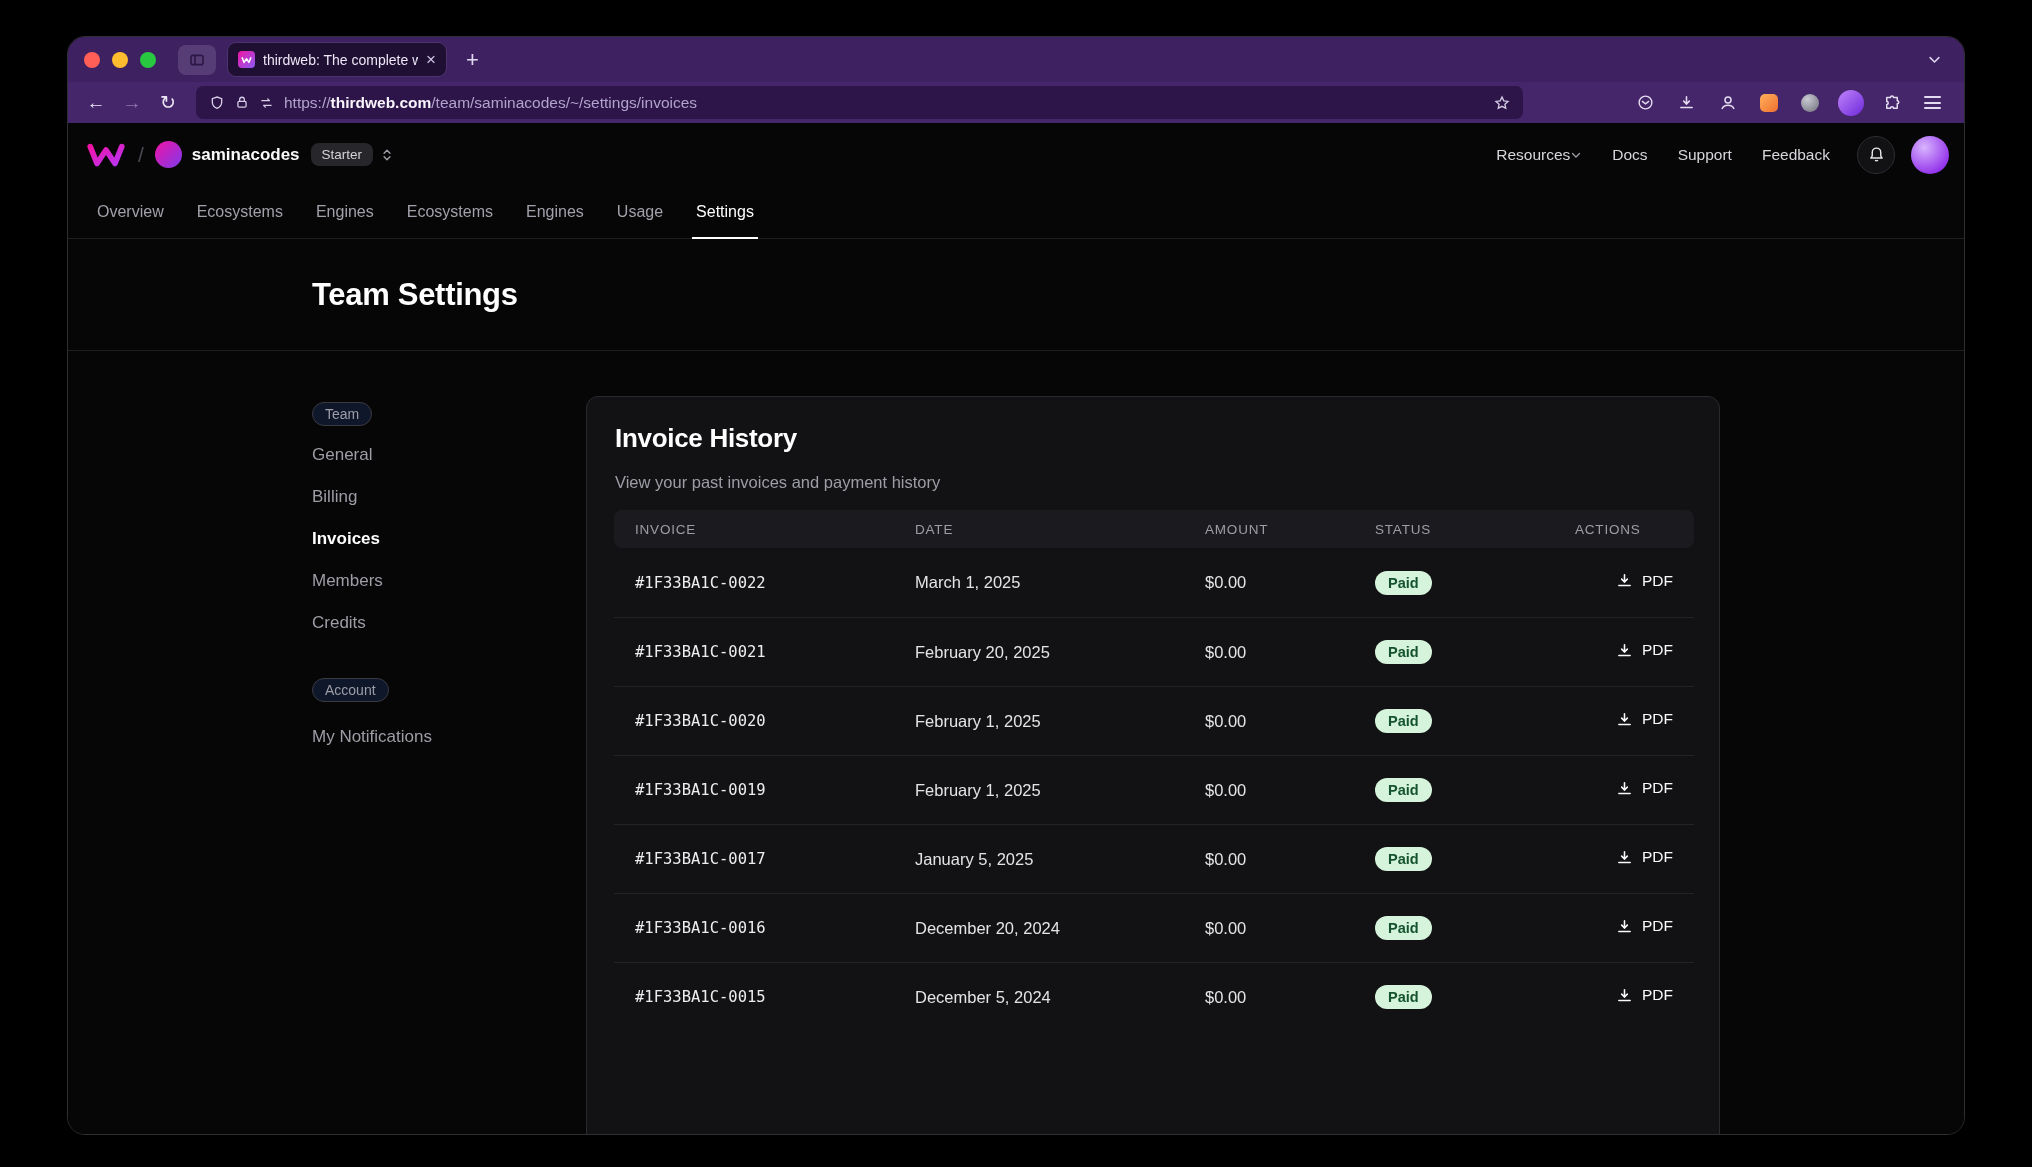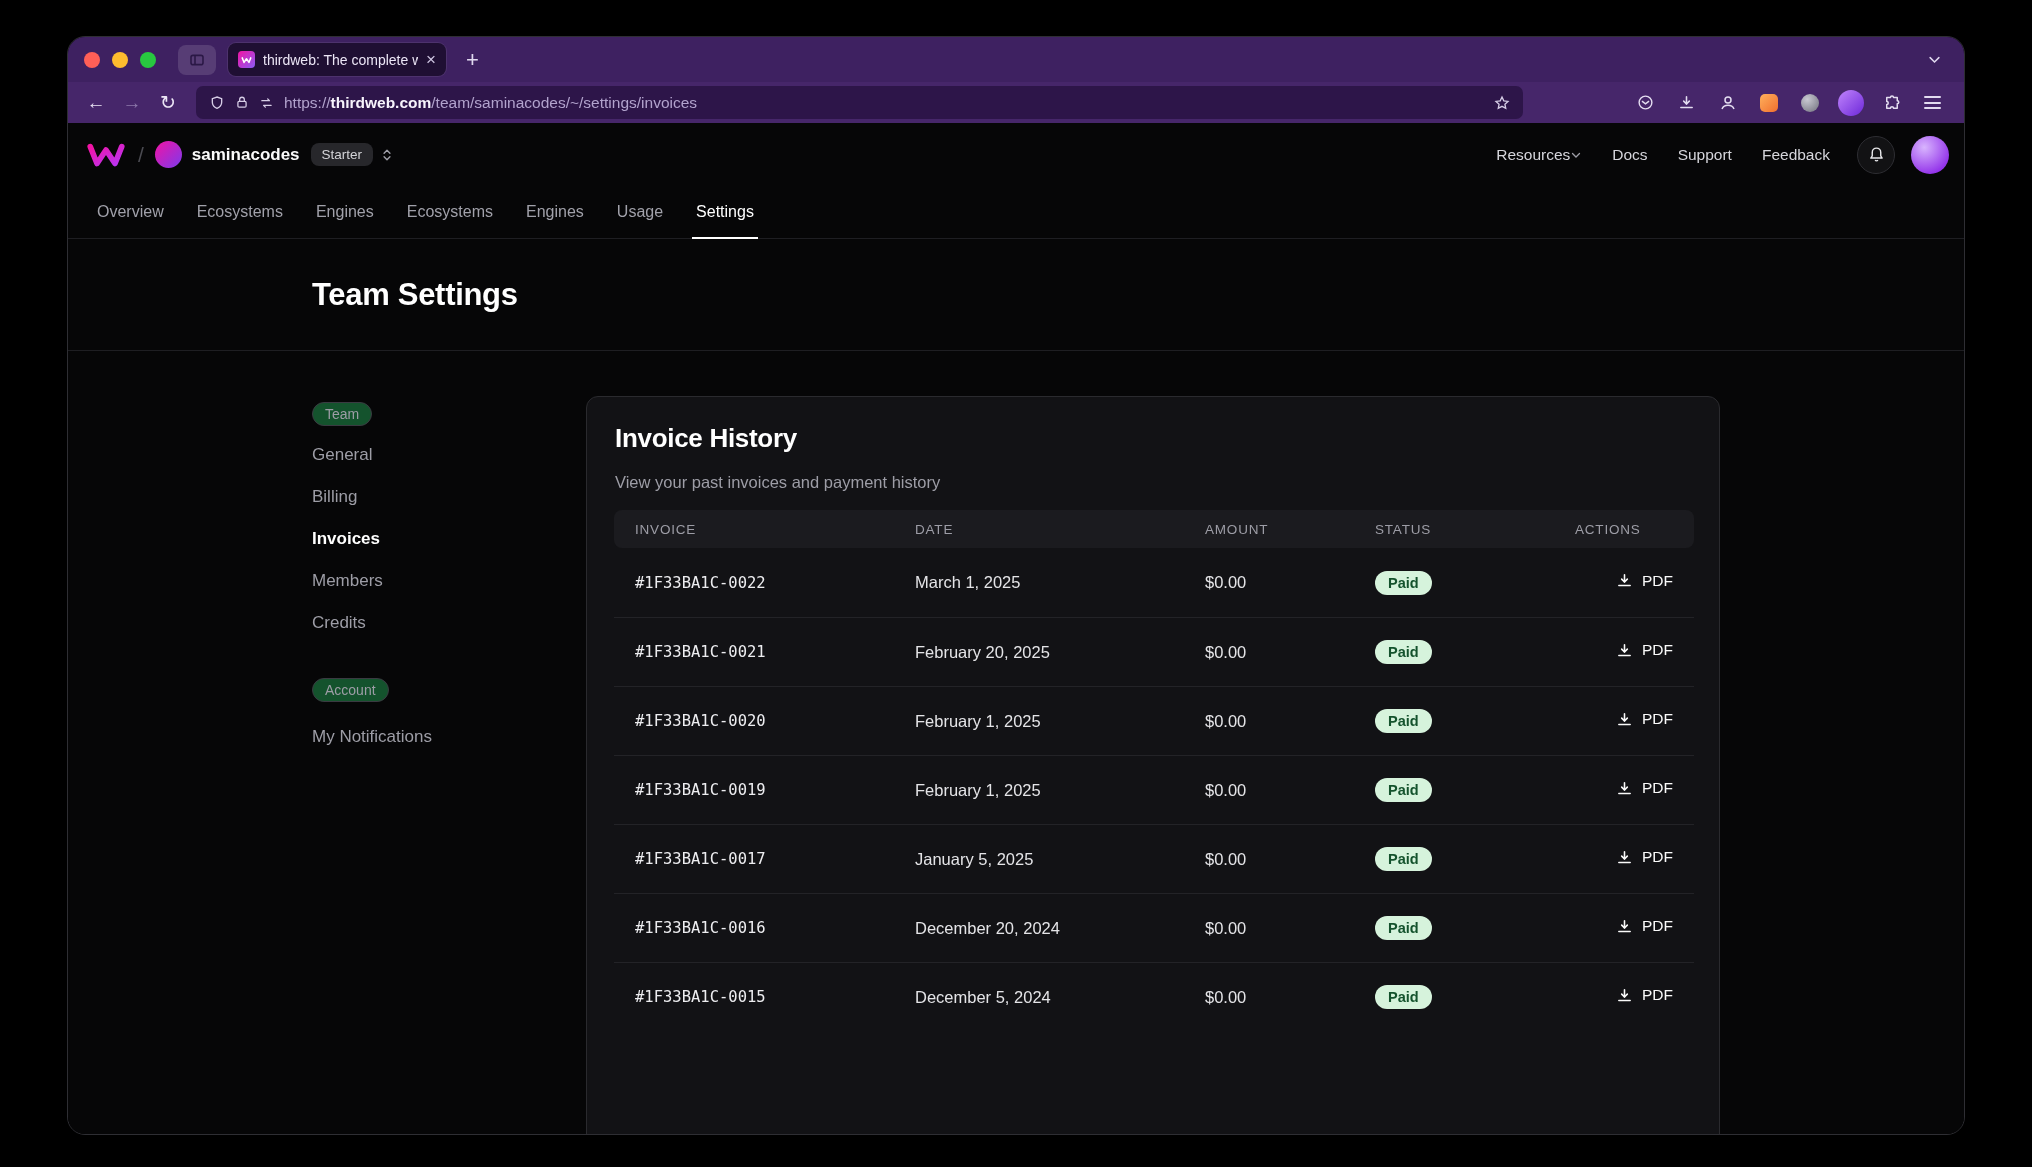--- a/index.html
+++ b/index.html
@@ -71,21 +71,21 @@
   .title-section { height:112px; border-bottom:1px solid #1e1e22; display:flex; align-items:center; }
   .container { width:1408px; margin:0 auto; }
   .page-title { font-size:31px; font-weight:600; color:#fff; letter-spacing:-0.3px; }
 
   .content { padding-top:45px; }
   .content .container { display:flex; align-items:flex-start; }
 
   
   .sidebar { width:274px; flex:none; padding-top:6px; }
   .side-pill { display:inline-flex; align-items:center; font-size:14px; color:#9d9da6;
-    border:1px solid #3a3a41; border-radius:999px; padding:3px 12px; background:#14532d; }
+    border:1px solid #3a3a41; border-radius:999px; padding:3px 12px; background:#0f172a; }
   .side-pill.first { margin-bottom:18px; }
   .side-pill.acct { margin-top:24px; margin-bottom:24px; }
   .side-list { list-style:none; }
   .side-list li { font-size:17px; color:#9d9da6; line-height:22px; margin-bottom:20px; cursor:pointer; }
   .side-list li.active { color:#fff; font-weight:600; }
 
   
   .card { flex:1; background:#121215; border:1px solid #2a2a2e; border-radius:12px; height:763px; overflow:hidden; }
   .card-head { padding:26px 28px 0; }
   .card-title { font-size:26px; font-weight:700; color:#fff; letter-spacing:-0.3px; }

